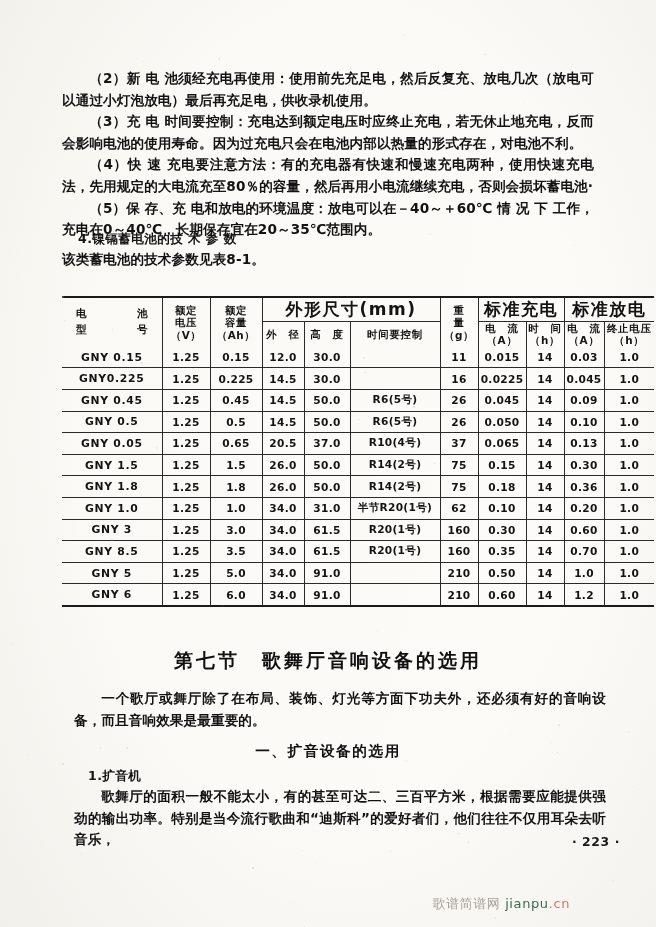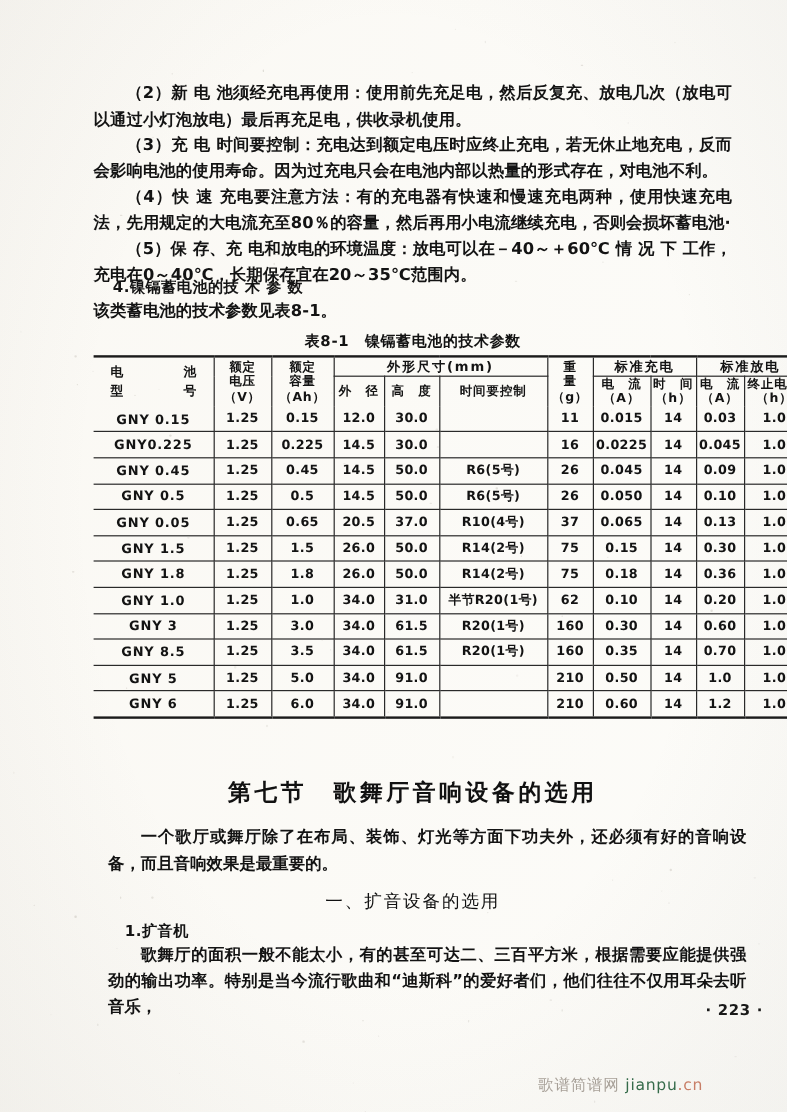--- a/index.html
+++ b/index.html
@@ -20,21 +20,21 @@
   #paper-texture {
     position: absolute;
     inset: 0;
     background:
       radial-gradient(ellipse at 50% 45%, rgba(255,255,255,0) 55%, rgba(120,115,105,0.07) 100%),
       linear-gradient(100deg, rgba(250,248,243,0.9), rgba(252,251,247,0.6));
     pointer-events: none;
   }
   #content {
     position: absolute;
-    left: 16px; top: 0;
+    left: 0; top: 0;
     width: 592px;
     height: 927px;
   }
 
   .body-text {
     position: absolute;
     font-size: 13.6px;
     line-height: 21.6px;
     letter-spacing: 0.1px;
     text-align: justify;
@@ -89,21 +89,21 @@
     font-weight: 600;
     background: transparent;
   }
   table.spec .vline { border-right: 1px solid #2a2a2a; }
   table.spec .topline { border-top: 2px solid #1b1b1b; }
   table.spec .hline { border-bottom: 1px solid #2a2a2a; }
   table.spec .thickbottom { border-bottom: 2px solid #1b1b1b; }
   table.spec .hdr-under { border-bottom: 1px solid #2a2a2a; }
 
   th.grouphead {
-    font-size: 11px;
+    font-size: 17px;
     letter-spacing: 1.5px;
     font-weight: 700;
     padding: 2px 0 2px 0;
   }
   th.stackhead {
     font-size: 10.4px;
     line-height: 12.4px;
     font-weight: 700;
     padding: 2px 1px;
     letter-spacing: 0.6px;
@@ -138,21 +138,21 @@
     font-family: "DejaVu Serif", "Liberation Serif", serif;
     color: #111;
   }
   #para-block-mid { left: 62px; top: 688px; width: 532px; }
   #subsection-title {
     position: absolute;
     left: 0; top: 742px;
     width: 656px;
     text-align: center;
     font-size: 14.6px;
-    font-weight: 400;
+    font-weight: 700;
     letter-spacing: 1.6px;
     color: #111;
   }
   #item-label { left: 88px; top: 768px; }
   #para-block-bot { left: 62px; top: 786px; width: 532px; }
 
   #page-number {
     position: absolute;
     left: 0; top: 834px;
     width: 656px;
@@ -199,21 +199,20 @@
       <p class="indent2">（2）新 电 池须经充电再使用：使用前先充足电，然后反复充、放电几次（放电可以通过小灯泡放电）最后再充足电，供收录机使用。</p>
       <p class="indent2">（3）充 电 时间要控制：充电达到额定电压时应终止充电，若无休止地充电，反而会影响电池的使用寿命。因为过充电只会在电池内部以热量的形式存在，对电池不利。</p>
       <p class="indent2">（4）快 速 充电要注意方法：有的充电器有快速和慢速充电两种，使用快速充电法，先用规定的大电流充至80％的容量，然后再用小电流继续充电，否则会损坏蓄电池·</p>
       <p class="indent2">（5）保 存、充 电和放电的环境温度：放电可以在－40～＋60℃ 情 况 下 工作，充电在0～40℃，长期保存宜在20～35℃范围内。</p>
     </div>
 
     <div class="sub-head" style="left:78px; top:231px;">4.镍镉蓄电池的技 术 参 数</div>
 
     <div class="body-text" style="left:62px; top:249px; width:532px;">该类蓄电池的技术参数见表8-1。</div>
 
-    <div id="table-caption">表8-1　镍镉蓄电池的技术参数</div>
 
     <div id="spec-table-wrap">
       <table class="spec">
         <colgroup>
           <col style="width:100px">
             <col style="width:48px">
             <col style="width:52px">
           <col style="width:42px">
             <col style="width:46px">
             <col style="width:90px">

